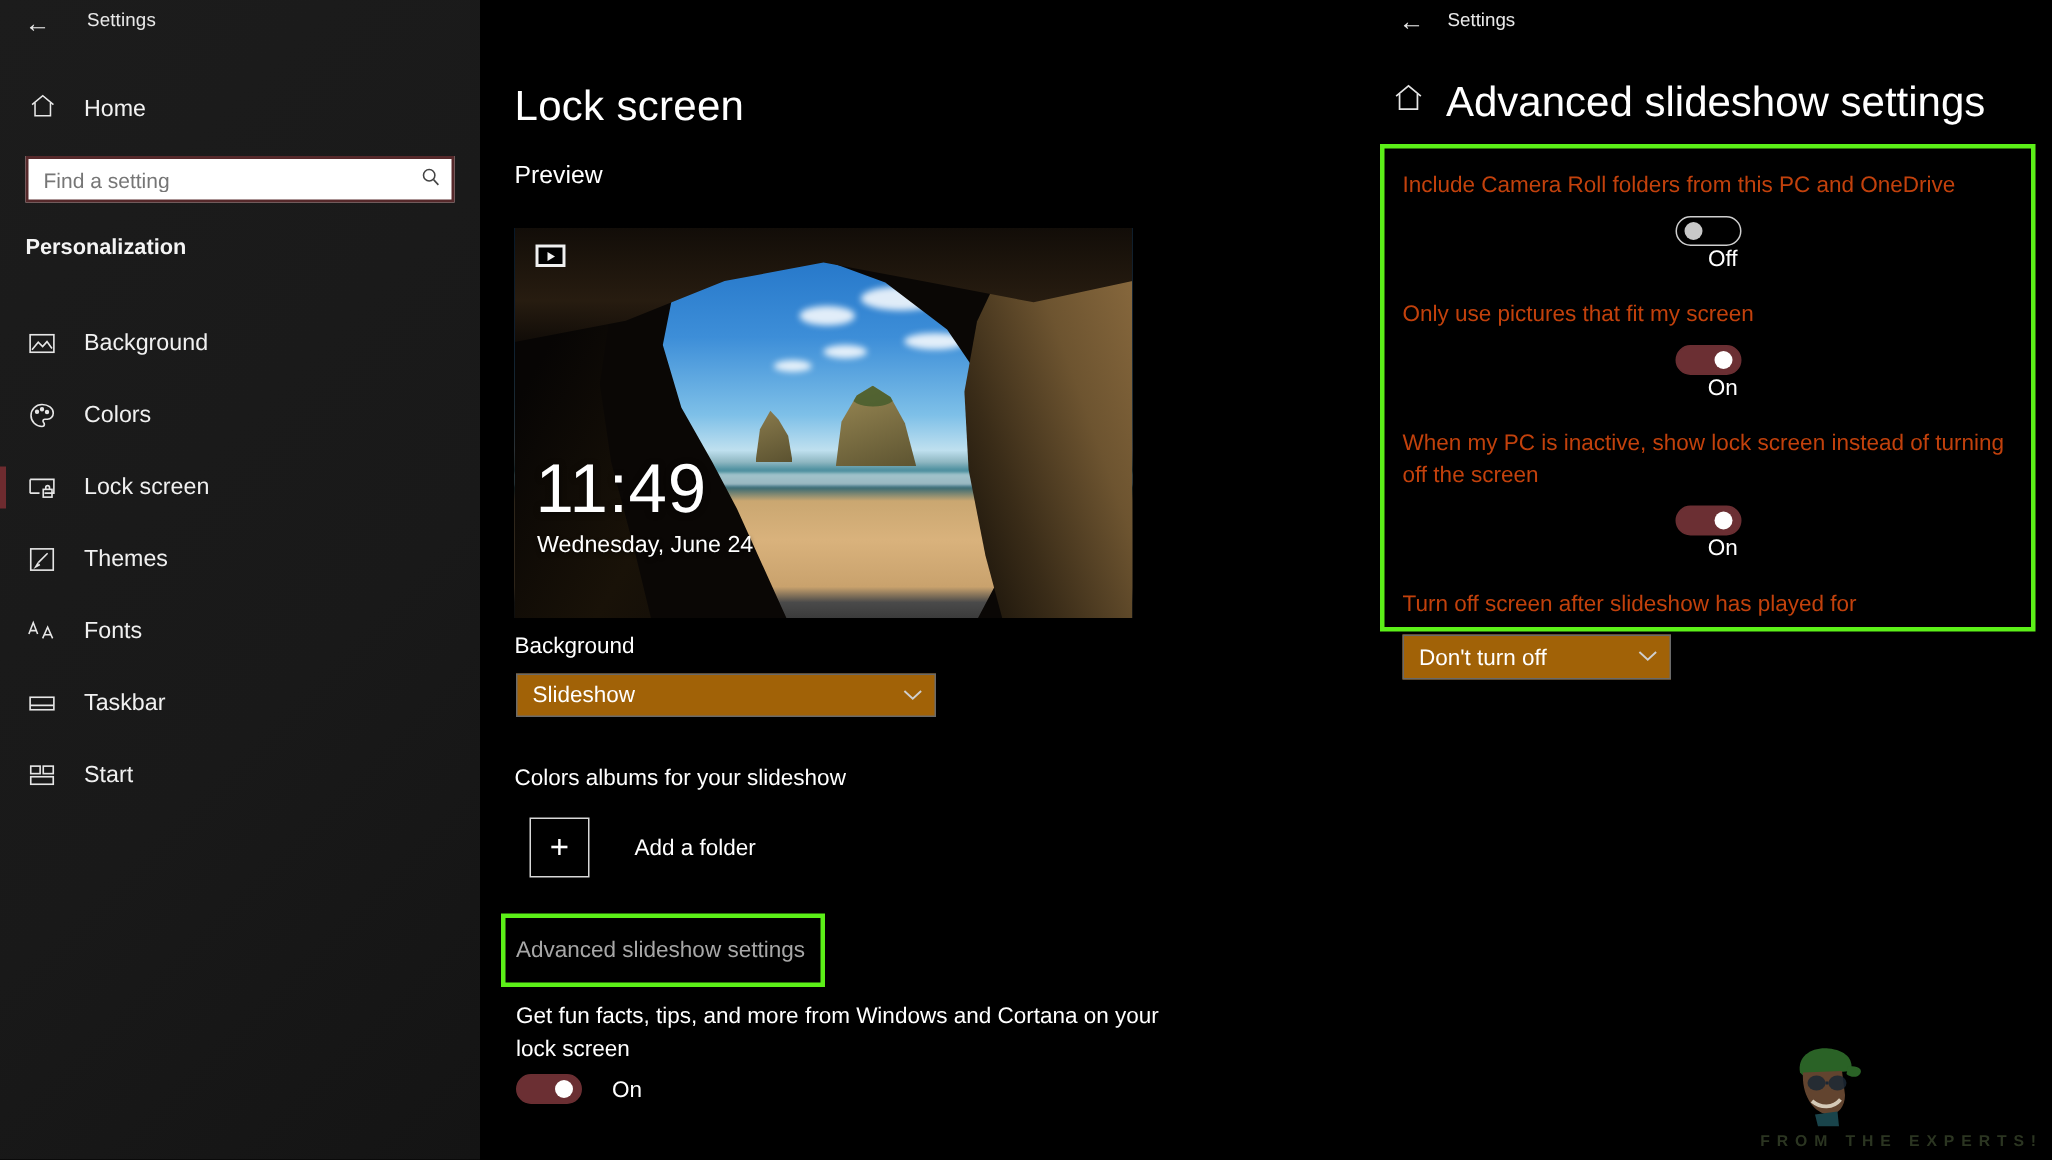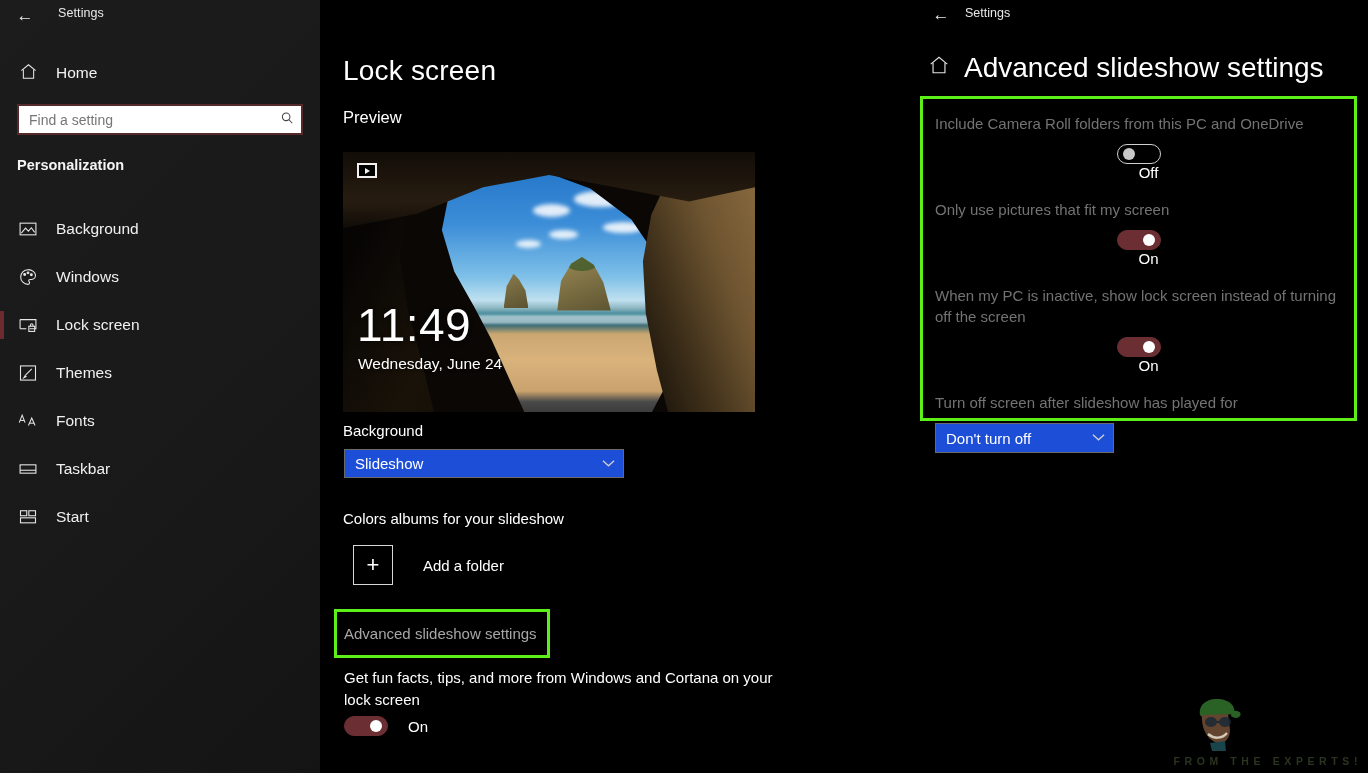--- a/index.html
+++ b/index.html
@@ -171,21 +171,21 @@
   }
   .pv-date {
     position: absolute; left: 15px; top: 203px;
     font-size: 15.5px; color: #fff; text-shadow: 0 1px 3px rgba(0,0,0,.6);
   }
 
   .lbl { font-size: 15px; color: #fff; }
   .m-bg-label { position: absolute; left: 23px; top: 422px; }
   .combo {
     position: absolute;
-    height: 29px; background: #1d4ed8;
+    height: 29px; background: #a16207;
     border: 1px solid #6a6a6a;
     display: flex; align-items: center; cursor: pointer;
   }
   .combo .val { font-size: 15px; color: #fff; padding-left: 10px; flex: 1; }
   .combo .chev { width: 30px; text-align: center; color: #cfcfcf; font-size: 12px; }
   .m-bg-combo { left: 344px; top: 449px; width: 280px; }
 
   .m-choose { position: absolute; left: 23px; top: 510px; }
   .addfolder {
     position: absolute; left: 353px; top: 545px;
@@ -242,21 +242,21 @@
   }
   .r-title {
     position: absolute; left: 44px; top: 52px;
     font-size: 28px; color: #fff; font-weight: normal;
   }
   .r-box {
     position: absolute; left: 0px; top: 96px;
     width: 437px; height: 325px;
   }
   .r-inner { position: relative; width: 100%; height: 100%; padding: 14px 12px 0 12px; }
-  .r-optlabel { font-size: 15px; color: #737373; line-height: 21px; }
+  .r-optlabel { font-size: 15px; color: #c2410c; line-height: 21px; }
   .r-toggle-wrap { margin-top: 10px; margin-bottom: 18px; flex-direction: column; }
   .r-combo-wrap { margin-top: 10px; }
   .r-combo { position: relative; width: 179px; height: 30px; }
 
   
   .watermark {
     position: absolute; right: 6px; bottom: 4px;
     width: 200px; height: 80px; opacity: .92;
     pointer-events: none;
   }
@@ -314,21 +314,21 @@
 
       <div class="sb-item">
         <span class="gl">
           <svg width="20" height="20" viewBox="0 0 24 24" fill="none" stroke="#e6e6e6" stroke-width="1.3">
             <path d="M12 3.2a8.8 8.8 0 1 0 0 17.6c1.3 0 1.9-.9 1.9-1.8 0-1.3-1.1-1.6-1.1-2.6 0-.8.7-1.4 1.6-1.4h1.9A4.9 4.9 0 0 0 21 10C21 6.2 17 3.2 12 3.2z"></path>
             <circle cx="8" cy="9" r="1.1" fill="#e6e6e6"></circle>
               <circle cx="12" cy="7" r="1.1" fill="#e6e6e6"></circle>
               <circle cx="16" cy="9.2" r="1.1" fill="#e6e6e6"></circle>
           </svg>
         </span>
-        <span class="tx">Windows</span>
+        <span class="tx">Colors</span>
       </div>
 
       <div class="sb-item sel">
         <span class="gl">
           <svg width="20" height="20" viewBox="0 0 24 24" fill="none" stroke="#e6e6e6" stroke-width="1.3">
             <path d="M2.5 5.5 H21.5 V16.5 H14"></path>
               <path d="M2.5 16.5 H10"></path>
               <path d="M2.5 5.5 V16.5"></path>
             <rect x="13" y="13.5" width="7" height="6.2"></rect>
               <path d="M15 13.5 V12 a1.5 1.5 0 0 1 3 0 v1.5"></path>

